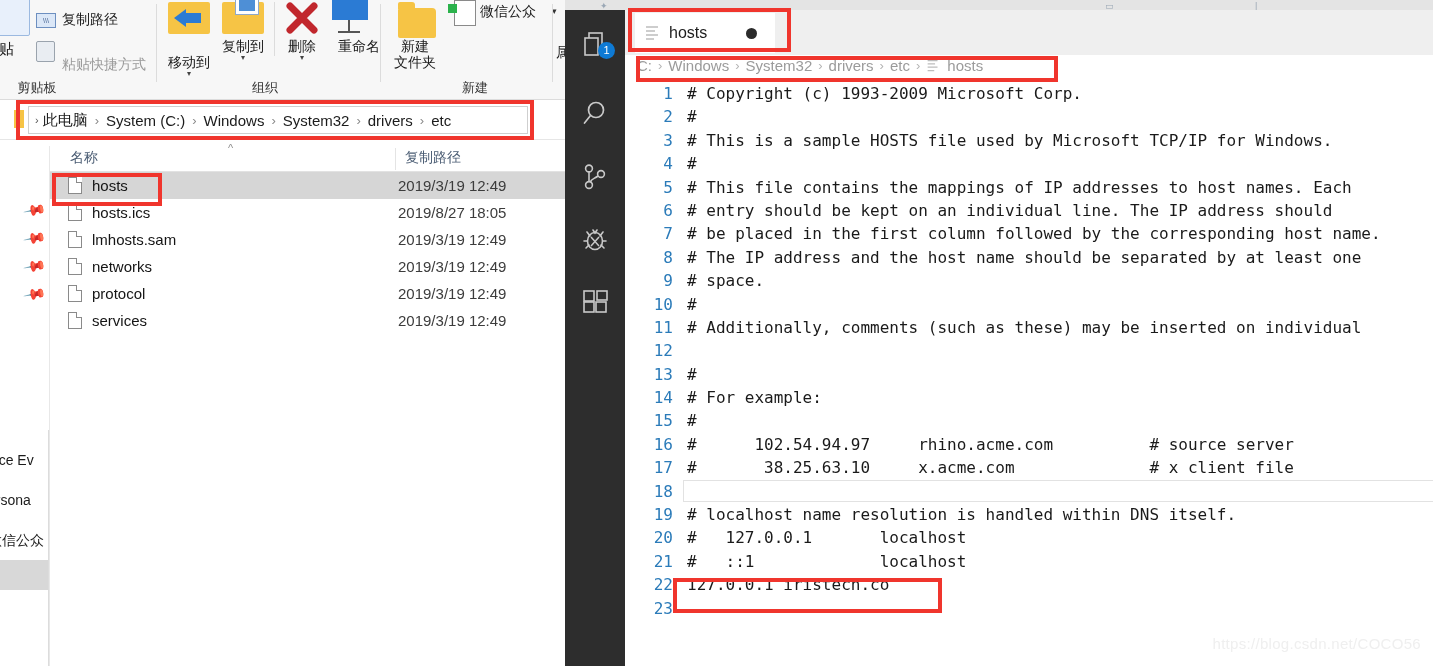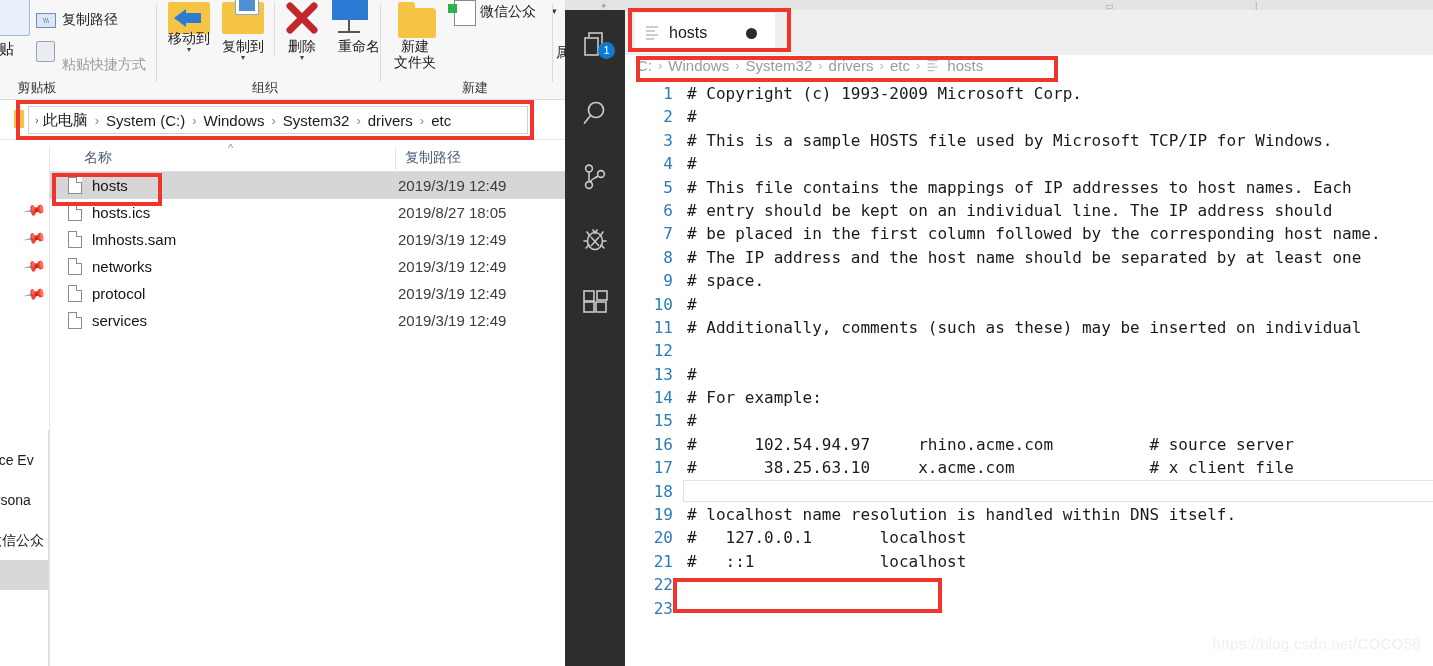--- a/index.html
+++ b/index.html
@@ -142,21 +142,21 @@
         <div class="grp-label" style="left:-18px;width:110px">剪贴板</div>
       </div>
 
       <div class="rib-sep" style="left:156px"></div>
 
       <div class="rib-group" style="left:160px;width:215px">
         <div style="position:absolute;left:8px;top:2px;width:42px;height:32px;background:#f6c445;border-radius:2px">
           <div style="position:absolute;left:6px;top:7px;width:0;height:0;border-top:9px solid transparent;border-bottom:9px solid transparent;border-right:12px solid #2b7bd4"></div>
           <div style="position:absolute;left:17px;top:11px;width:16px;height:10px;background:#2b7bd4"></div>
         </div>
-        <div class="rib-btn" style="left:0px;top:30px;width:58px">
+        <div class="rib-btn" style="left:0px;top:54px;width:58px">
           <span>移动到</span>
           <span class="caret">▾</span>
         </div>
 
         <div style="position:absolute;left:62px;top:2px;width:42px;height:32px;background:#f6c445;border-radius:2px">
           <div style="position:absolute;left:13px;top:-6px;width:24px;height:19px;background:#fff;border:1.4px solid #8fa9c9"></div>
           <div style="position:absolute;left:17px;top:-2px;width:16px;height:11px;background:#4e8fd6"></div>
         </div>
         <div class="rib-btn" style="left:54px;top:38px;width:58px">
           <span>复制到</span>
@@ -215,21 +215,21 @@
       <span class="crumb">Windows</span>
       <span class="crumb-sep">›</span>
       <span class="crumb">System32</span>
       <span class="crumb-sep">›</span>
       <span class="crumb">drivers</span>
       <span class="crumb-sep">›</span>
       <span class="crumb">etc</span>
     </div>
 
     <div class="colhdr">
-      <div class="ch" style="left:34px">名称</div>
+      <div class="ch" style="left:20px">名称</div>
       <span class="sortcaret">^</span>
       <div class="vline" style="left:345px"></div>
       <div class="ch" style="left:355px">复制路径</div>
     </div>
 
     <div class="navpane">
       <span class="pin" style="top:56px">📌</span>
       <span class="pin" style="top:84px">📌</span>
       <span class="pin" style="top:112px">📌</span>
       <span class="pin" style="top:140px">📌</span>
@@ -431,20 +431,21 @@
       <div class="eline">
           <span class="lnum">20</span>
           <span class="ltext">#   127.0.0.1       localhost</span>
         </div>
       <div class="eline">
           <span class="lnum">21</span>
           <span class="ltext">#   ::1             localhost</span>
         </div>
       <div class="eline">
           <span class="lnum">22</span>
+          <span class="ltext">127.0.0.1 iristech.co</span>
         </div>
       <div class="eline">
           <span class="lnum">23</span>
           <span class="ltext"></span>
         </div>
     </div>
 
     <div class="watermark">https://blog.csdn.net/COCO56</div>
   </div>
 

